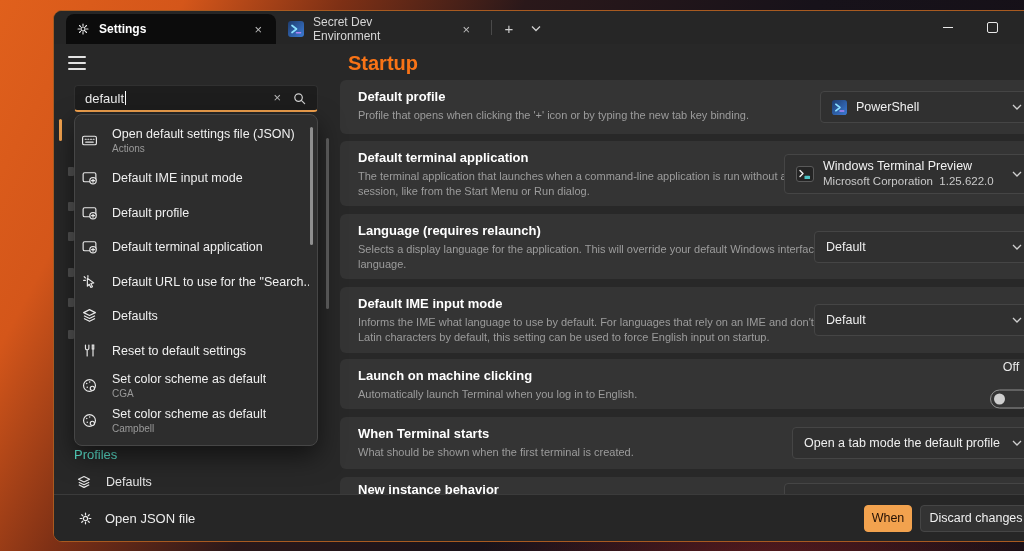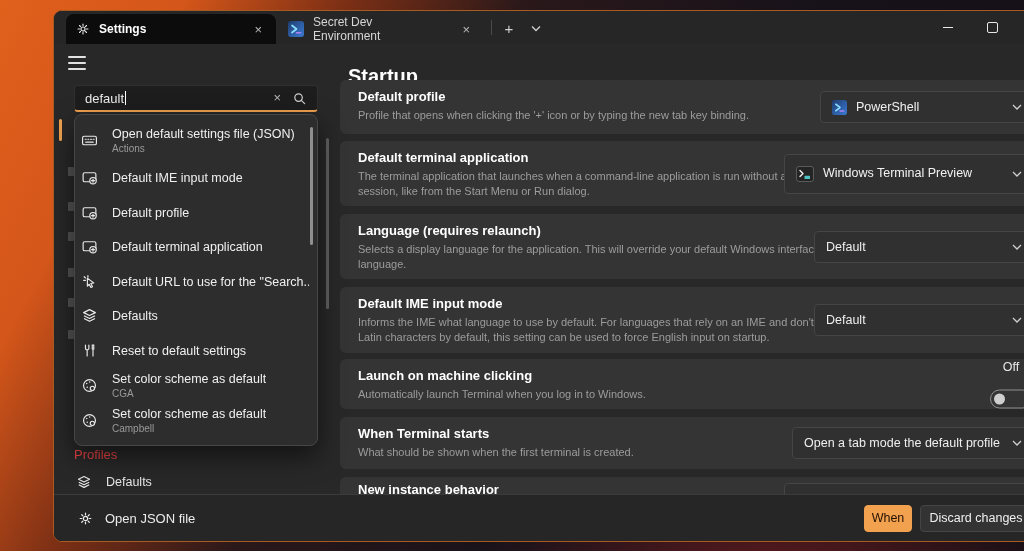--- a/index.html
+++ b/index.html
@@ -41,25 +41,25 @@
   .hamburger i{display:block;height:2px;background:#e2e2e2;border-radius:1px;}
   .searchbox{position:absolute;left:20px;top:41px;width:244px;height:27px;background:#1d1d1d;
              border:1px solid #303030;border-bottom:2px solid #f2a24e;border-radius:4px;box-sizing:border-box;
              display:flex;align-items:center;color:#ececec;font-size:13px;}
   .searchtext{margin-left:10px;}
   .caret{display:inline-block;width:1px;height:14px;background:#fff;margin-left:1px;vertical-align:-2px;}
   .search-clear{position:absolute;right:36px;top:4px;color:#b9b9b9;font-size:13px;}
   .search-glass{position:absolute;right:10px;top:5px;}
   .accent-pill{position:absolute;left:5px;top:75px;width:3px;height:22px;background:#f2a24e;border-radius:2px;}
   .sliver{position:absolute;left:14px;width:6px;height:9px;background:#8a8a8a;opacity:.45;border-radius:1px;}
-  .profiles-header{position:absolute;left:20px;top:403px;color:#ef4444;font-size:13px;text-align:center;}
+  .profiles-header{position:absolute;left:20px;top:403px;color:#5eead4;font-size:13px;text-align:center;}
   .profiles-item{position:absolute;left:22px;top:430px;display:flex;align-items:center;gap:14px;color:#e6e6e6;font-size:12.5px;}
   .side-scroll{position:absolute;left:272px;top:94px;width:3px;height:171px;background:#616161;border-radius:2px;}
   
-  .page-title{position:absolute;left:294px;top:21px;color:#ffffff;font-size:20px;font-weight:700;}
+  .page-title{position:absolute;left:294px;top:8px;color:#f97316;font-size:20px;font-weight:700;}
   .card{position:absolute;left:286px;width:706px;background:#343434;border-radius:6px;box-sizing:border-box;}
   .card-text{position:absolute;left:18px;top:9px;max-width:500px;}
   .card-title{color:#fff;font-size:13px;font-weight:700;margin-bottom:4px;}
   .card-desc{color:#9c9c9c;font-size:11px;line-height:1.4;}
   .combo{position:absolute;right:14px;top:50%;transform:translateY(-50%);height:32px;background:#303030;
          border:1px solid #454545;border-radius:4px;box-sizing:border-box;display:flex;align-items:center;
          gap:9px;padding:0 30px 0 11px;color:#efefef;font-size:12.5px;}
   .combo .chev{position:absolute;right:9px;top:50%;transform:translateY(-50%);}
   .combo.two-line{height:40px;}
   .combo .col{display:flex;flex-direction:column;line-height:1.25;}
@@ -220,20 +220,21 @@
       <div class="combo two-line" style="width:248px">
         <span class="ic">
           <svg width="18" height="18" viewBox="0 0 18 18">
             <rect x="0.5" y="1.5" width="17" height="15" rx="2.5" fill="#242424" stroke="#5a5a5a"></rect>
             <path d="M4 5.5l3 3-3 3" stroke="#f0f0f0" stroke-width="1.4" fill="none" stroke-linecap="round" stroke-linejoin="round"></path>
             <rect x="8.5" y="10.8" width="5.5" height="3.2" rx="0.6" fill="#4cc2c4"></rect>
           </svg>
         </span>
         <span class="col">
           <span class="l1">Windows Terminal Preview</span>
+          <span class="l2"><span>Microsoft Corporation</span>&nbsp;&nbsp;<span>1.25.622.0</span></span>
         </span>
         <span class="chev ic">
           <svg width="10" height="7" viewBox="0 0 10 7" fill="none" stroke="#cfcfcf" stroke-width="1.3">
               <path d="M1 1.5l4 4 4-4"></path>
             </svg>
         </span>
       </div>
     </div>
 
     <div class="card" style="top:170px;height:65px">
@@ -262,21 +263,21 @@
           <svg width="10" height="7" viewBox="0 0 10 7" fill="none" stroke="#cfcfcf" stroke-width="1.3">
               <path d="M1 1.5l4 4 4-4"></path>
             </svg>
         </span>
       </div>
     </div>
 
     <div class="card" style="top:315px;height:50px">
       <div class="card-text">
         <div class="card-title">Launch on machine clicking</div>
-        <div class="card-desc">Automatically launch Terminal when you log in to Windows.</div>
+        <div class="card-desc">Automatically launch Terminal when you log in to English.</div>
       </div>
       <div class="toggle-wrap">
         <span class="toggle-label">Off</span>
         <span class="toggle">
             <span class="knob"></span>
           </span>
       </div>
     </div>
 
     <div class="card" style="top:373px;height:52px">

